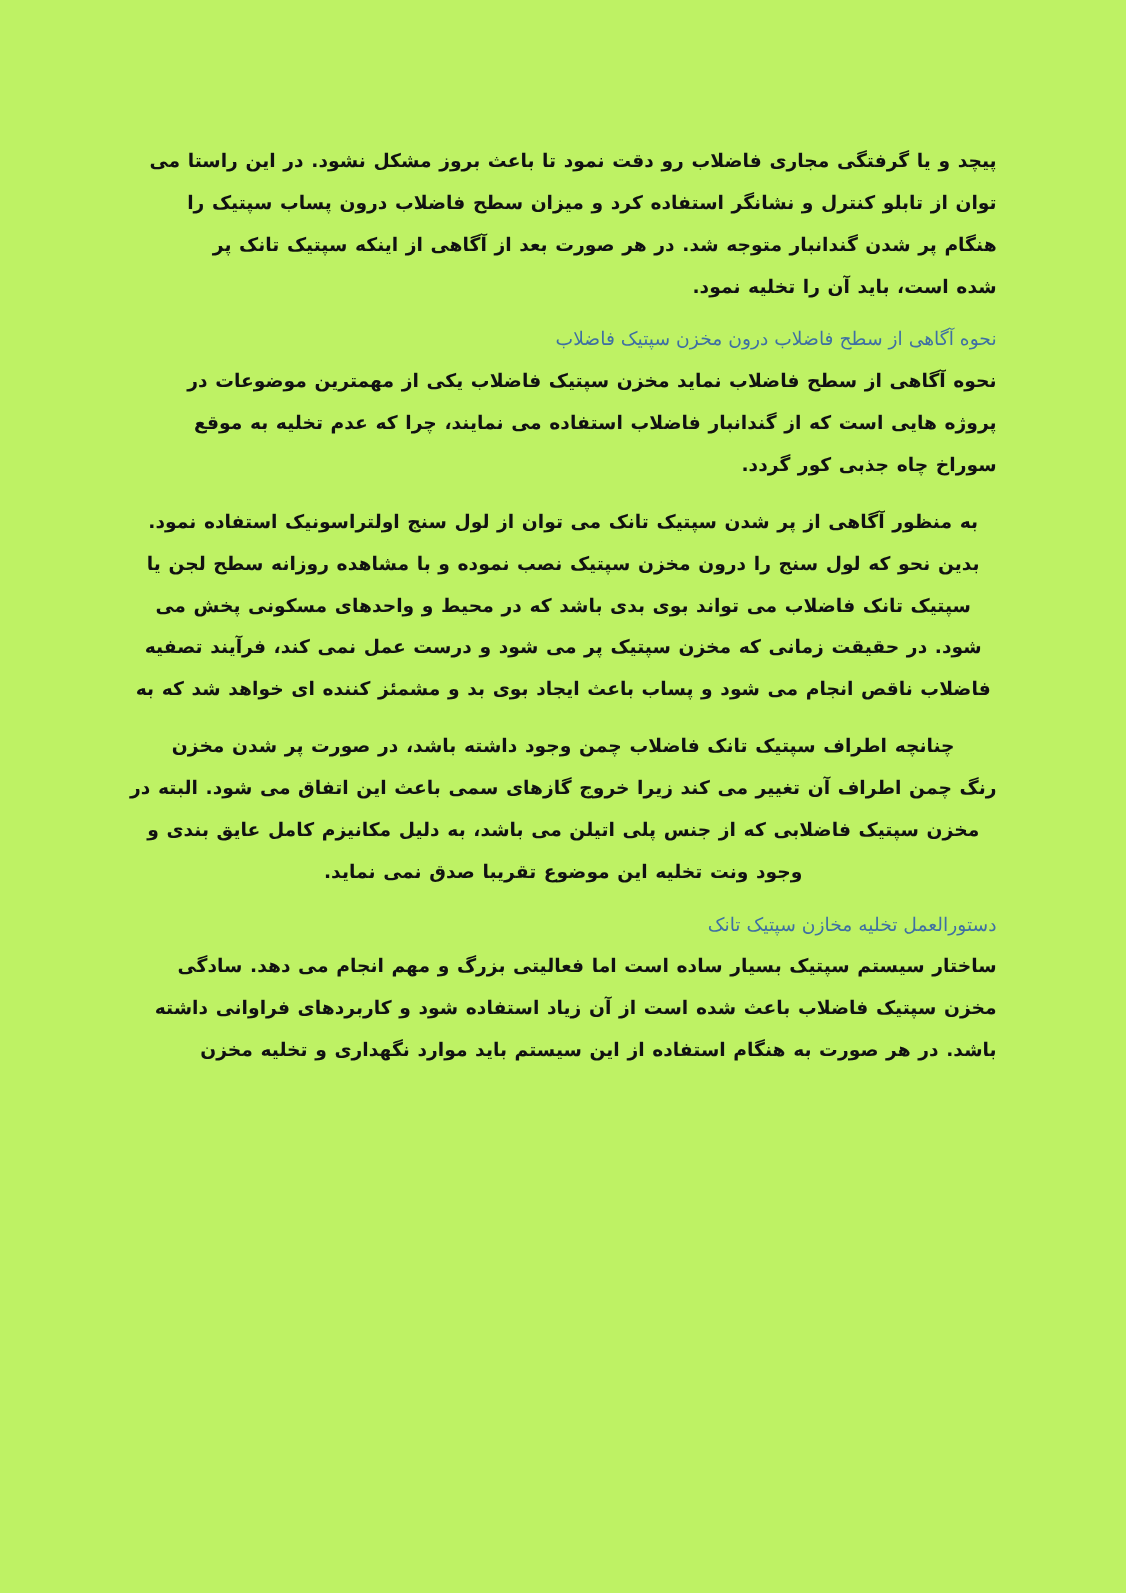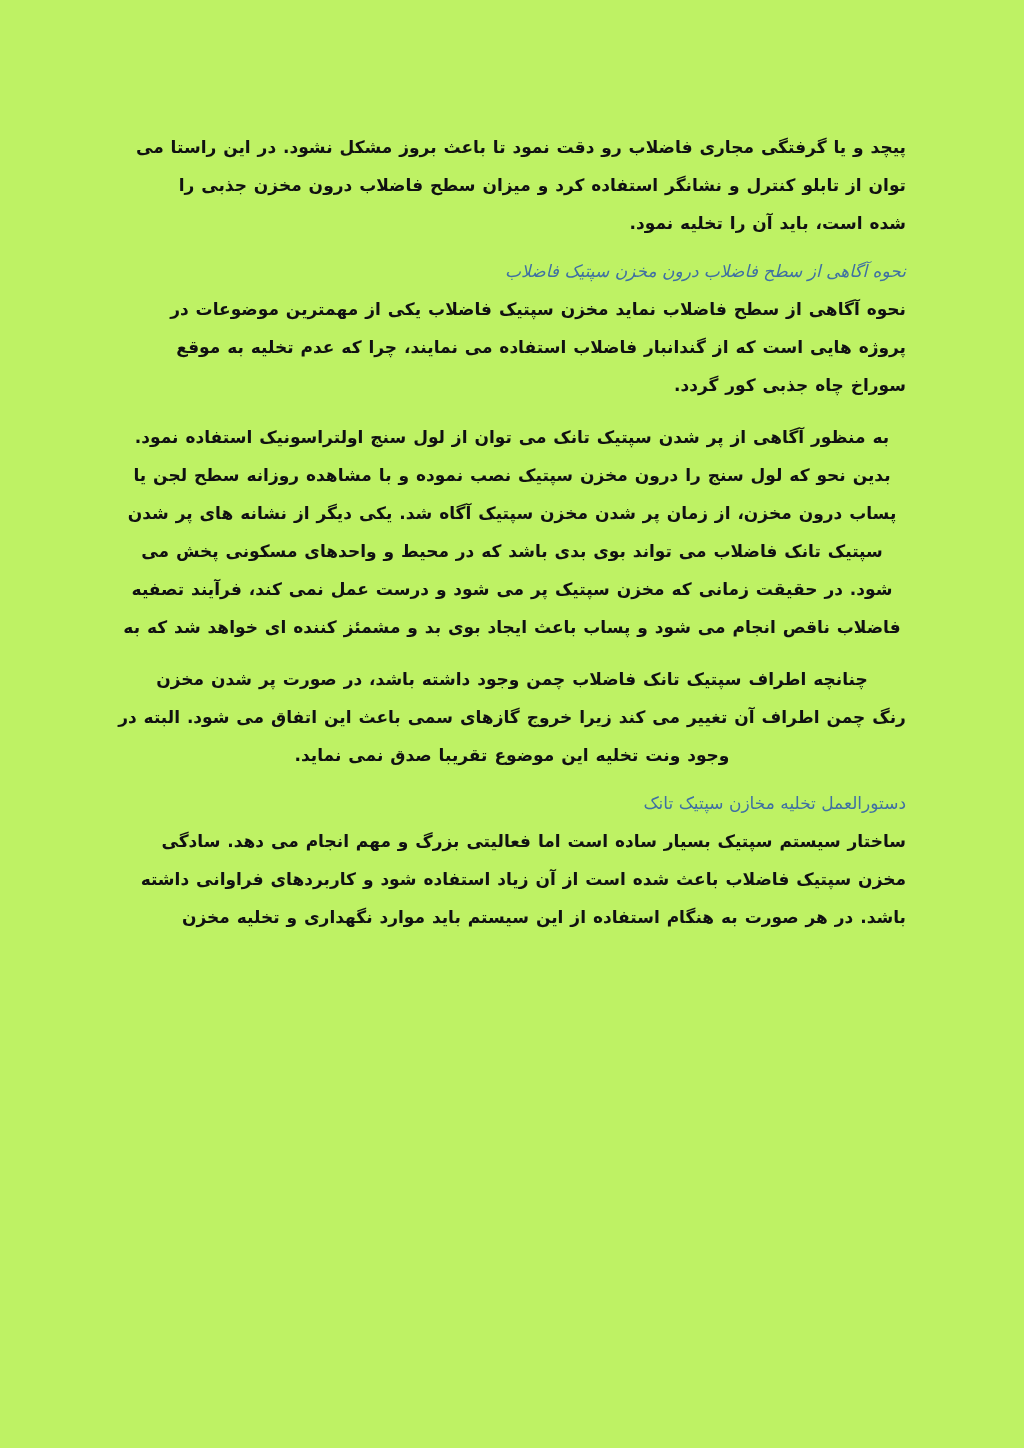--- a/index.html
+++ b/index.html
@@ -59,44 +59,45 @@
     }
   </style>
 </head>
 <body>
 
 <div class="page">
   <div class="content">
 
     <p class="para" style="color: rgb(17, 17, 17);">
       <span class="line">پیچد و یا گرفتگی مجاری فاضلاب رو دقت نمود تا باعث بروز مشکل نشود. در این راستا می</span>
-      <span class="line">توان از تابلو کنترل و نشانگر استفاده کرد و میزان سطح فاضلاب درون مخزن جذبی را</span>
+      <span class="line">توان از تابلو کنترل و نشانگر استفاده کرد و میزان سطح فاضلاب درون پساب سپتیک را</span>
+      <span class="line">هنگام پر شدن گندانبار متوجه شد. در هر صورت بعد از آگاهی از اینکه سپتیک تانک پر</span>
       <span class="line">شده است، باید آن را تخلیه نمود.</span>
     </p>
 
-    <h2 class="heading gap" style="color: rgb(63, 111, 163); font-style: italic;">نحوه آگاهی از سطح فاضلاب درون مخزن سپتیک فاضلاب</h2>
+    <h2 class="heading gap" style="color: rgb(63, 111, 163);">نحوه آگاهی از سطح فاضلاب درون مخزن سپتیک فاضلاب</h2>
 
     <p class="para" style="color: rgb(17, 17, 17);">
       <span class="line">نحوه آگاهی از سطح فاضلاب نماید مخزن سپتیک فاضلاب یکی از مهمترین موضوعات در</span>
       <span class="line">پروژه هایی است که از گندانبار فاضلاب استفاده می نمایند، چرا که عدم تخلیه به موقع</span>
       <span class="line">سوراخ چاه جذبی کور گردد.</span>
     </p>
 
     <p class="para gap" style="color: rgb(17, 17, 17);">
       <span class="line">به منظور آگاهی از پر شدن سپتیک تانک می توان از لول سنج اولتراسونیک استفاده نمود.</span>
       <span class="line">بدین نحو که لول سنج را درون مخزن سپتیک نصب نموده و با مشاهده روزانه سطح لجن یا</span>
-      <span class="line">پساب درون مخزن، از زمان پر شدن مخزن سپتیک آگاه شد. یکی دیگر از نشانه های پر شدن</span>
       <span class="line">سپتیک تانک فاضلاب می تواند بوی بدی باشد که در محیط و واحدهای مسکونی پخش می</span>
       <span class="line">شود. در حقیقت زمانی که مخزن سپتیک پر می شود و درست عمل نمی کند، فرآیند تصفیه</span>
       <span class="line">فاضلاب ناقص انجام می شود و پساب باعث ایجاد بوی بد و مشمئز کننده ای خواهد شد که به</span>
     </p>
 
     <p class="para gap" style="color: rgb(17, 17, 17);">
       <span class="line">چنانچه اطراف سپتیک تانک فاضلاب چمن وجود داشته باشد، در صورت پر شدن مخزن</span>
       <span class="line">رنگ چمن اطراف آن تغییر می کند زیرا خروج گازهای سمی باعث این اتفاق می شود. البته در</span>
+      <span class="line">مخزن سپتیک فاضلابی که از جنس پلی اتیلن می باشد، به دلیل مکانیزم کامل عایق بندی و</span>
       <span class="line">وجود ونت تخلیه این موضوع تقریبا صدق نمی نماید.</span>
     </p>
 
     <h2 class="heading gap" style="color: rgb(63, 111, 163);">دستورالعمل تخلیه مخازن سپتیک تانک</h2>
 
     <p class="para" style="color: rgb(17, 17, 17);">
       <span class="line">ساختار سیستم سپتیک بسیار ساده است اما فعالیتی بزرگ و مهم انجام می دهد. سادگی</span>
       <span class="line">مخزن سپتیک فاضلاب باعث شده است از آن زیاد استفاده شود و کاربردهای فراوانی داشته</span>
       <span class="line">باشد. در هر صورت به هنگام استفاده از این سیستم باید موارد نگهداری و تخلیه مخزن</span>
     </p>

